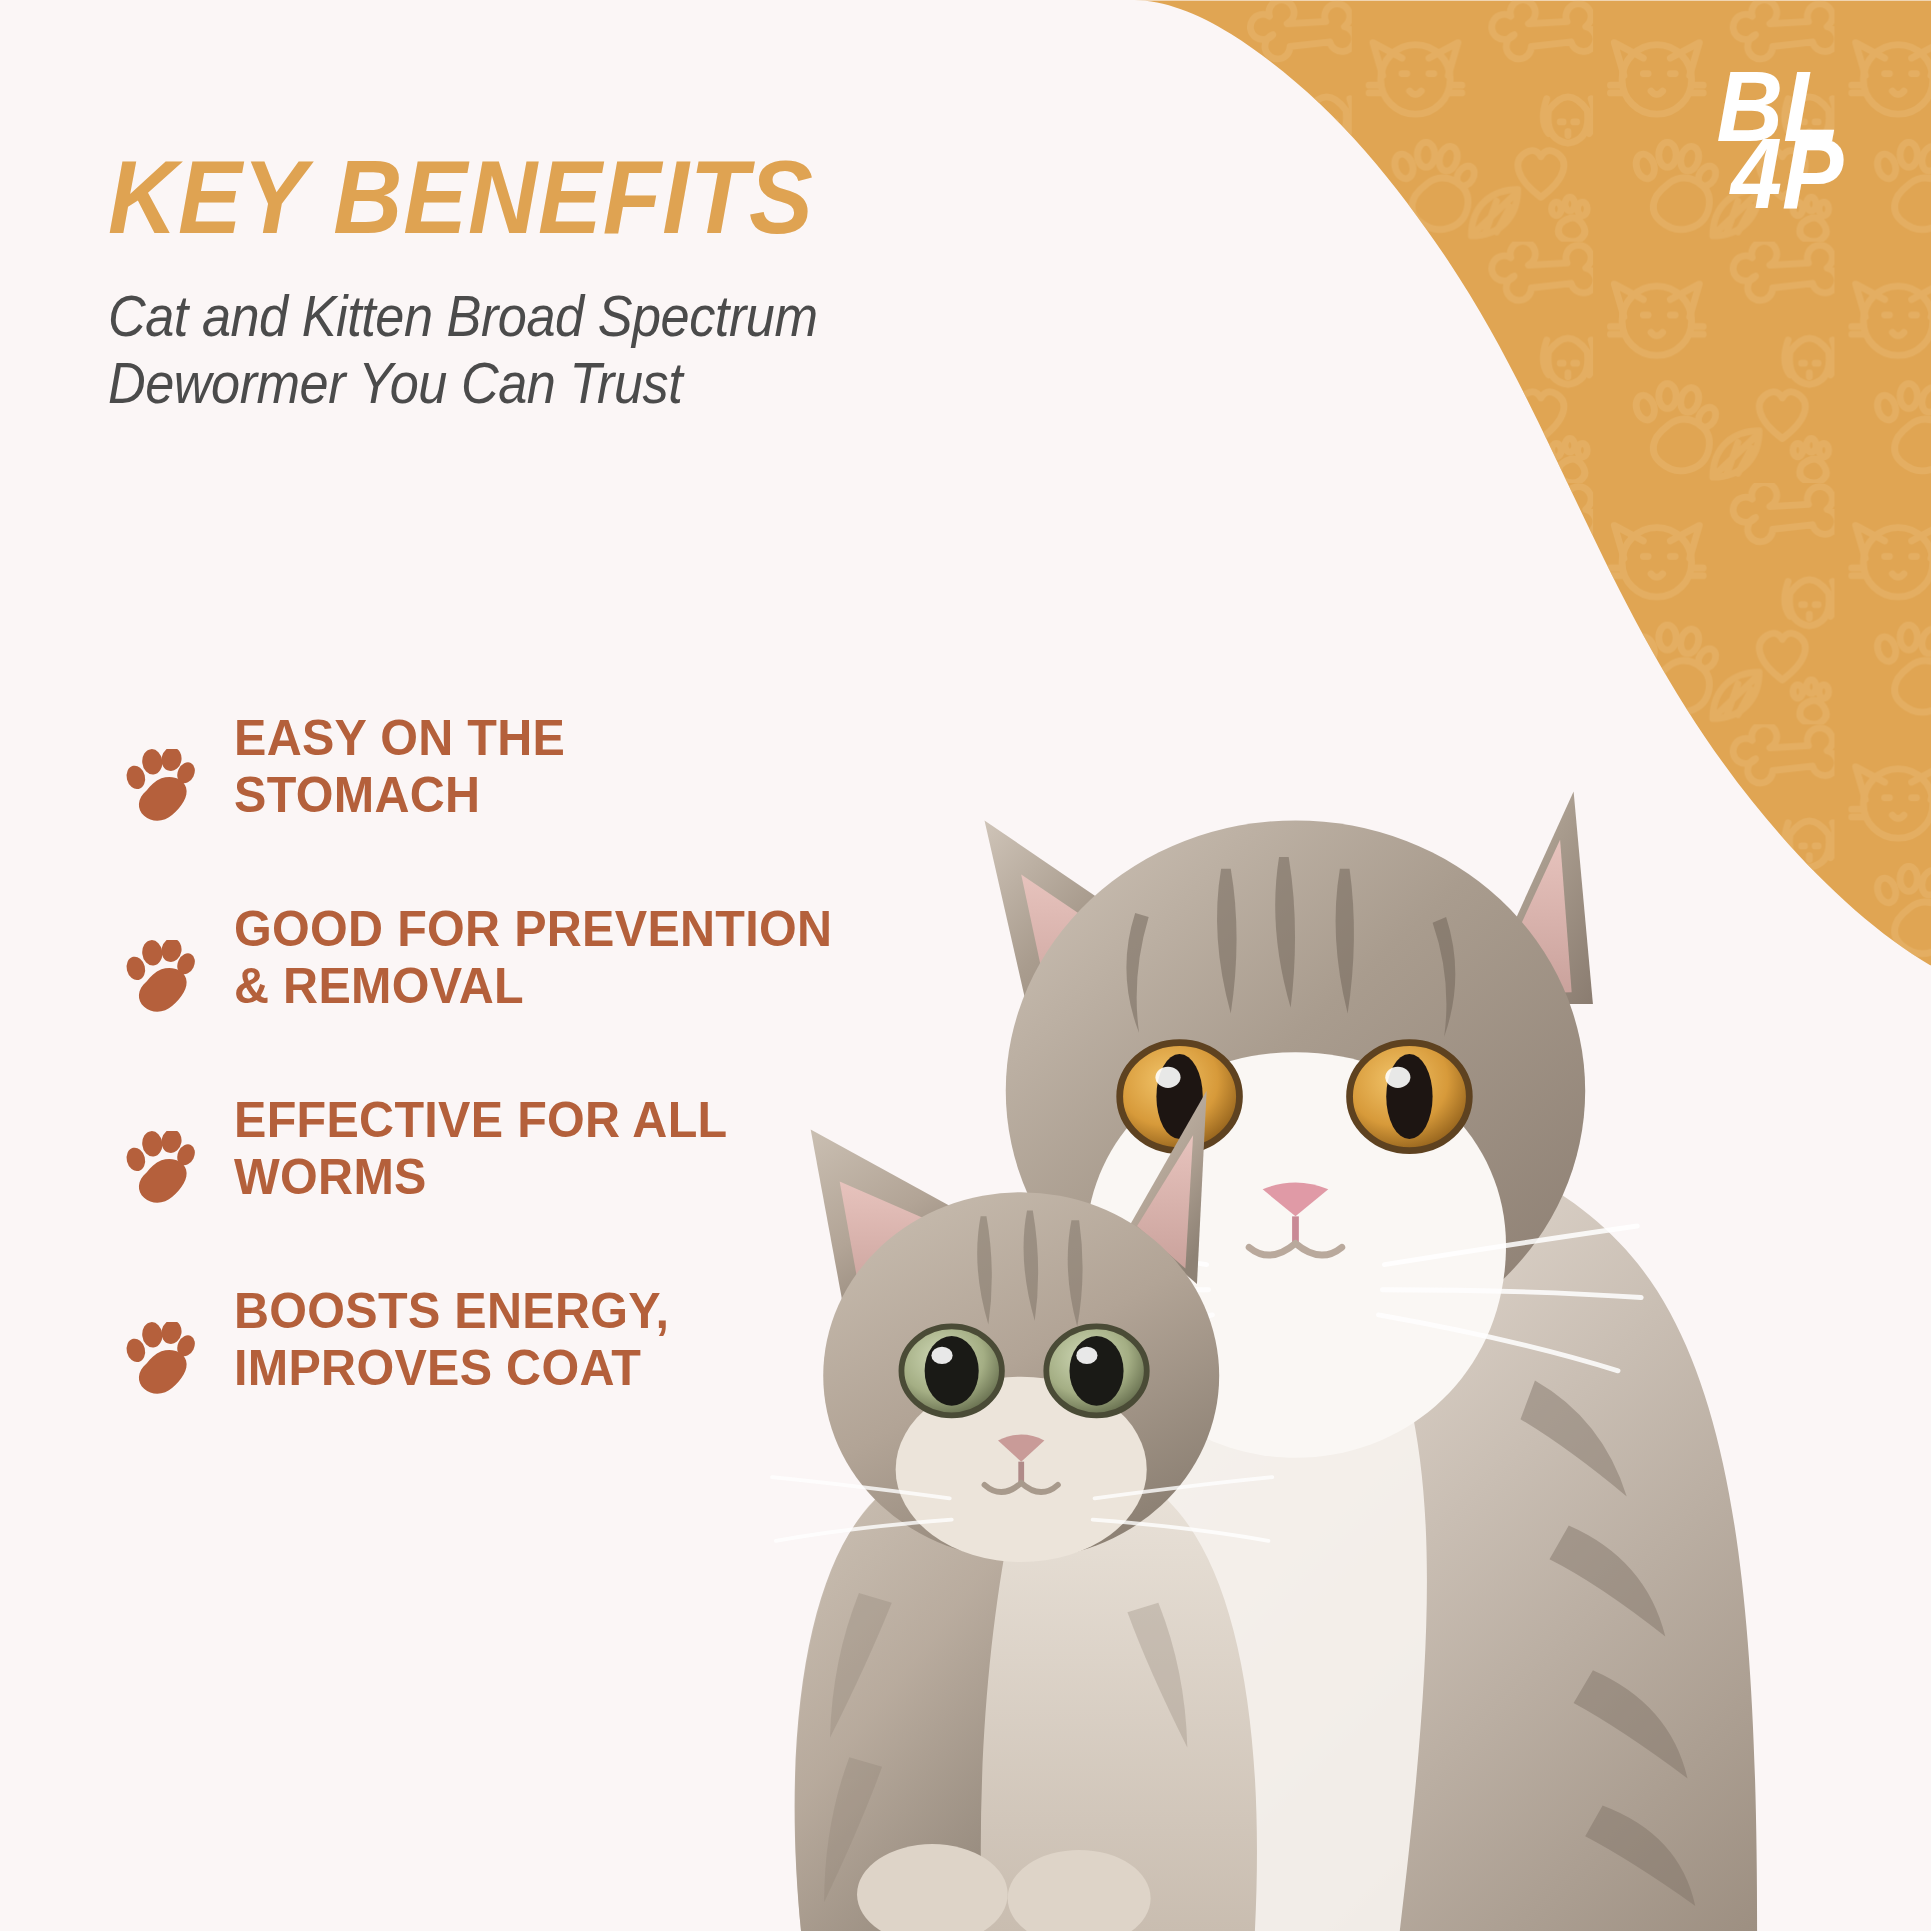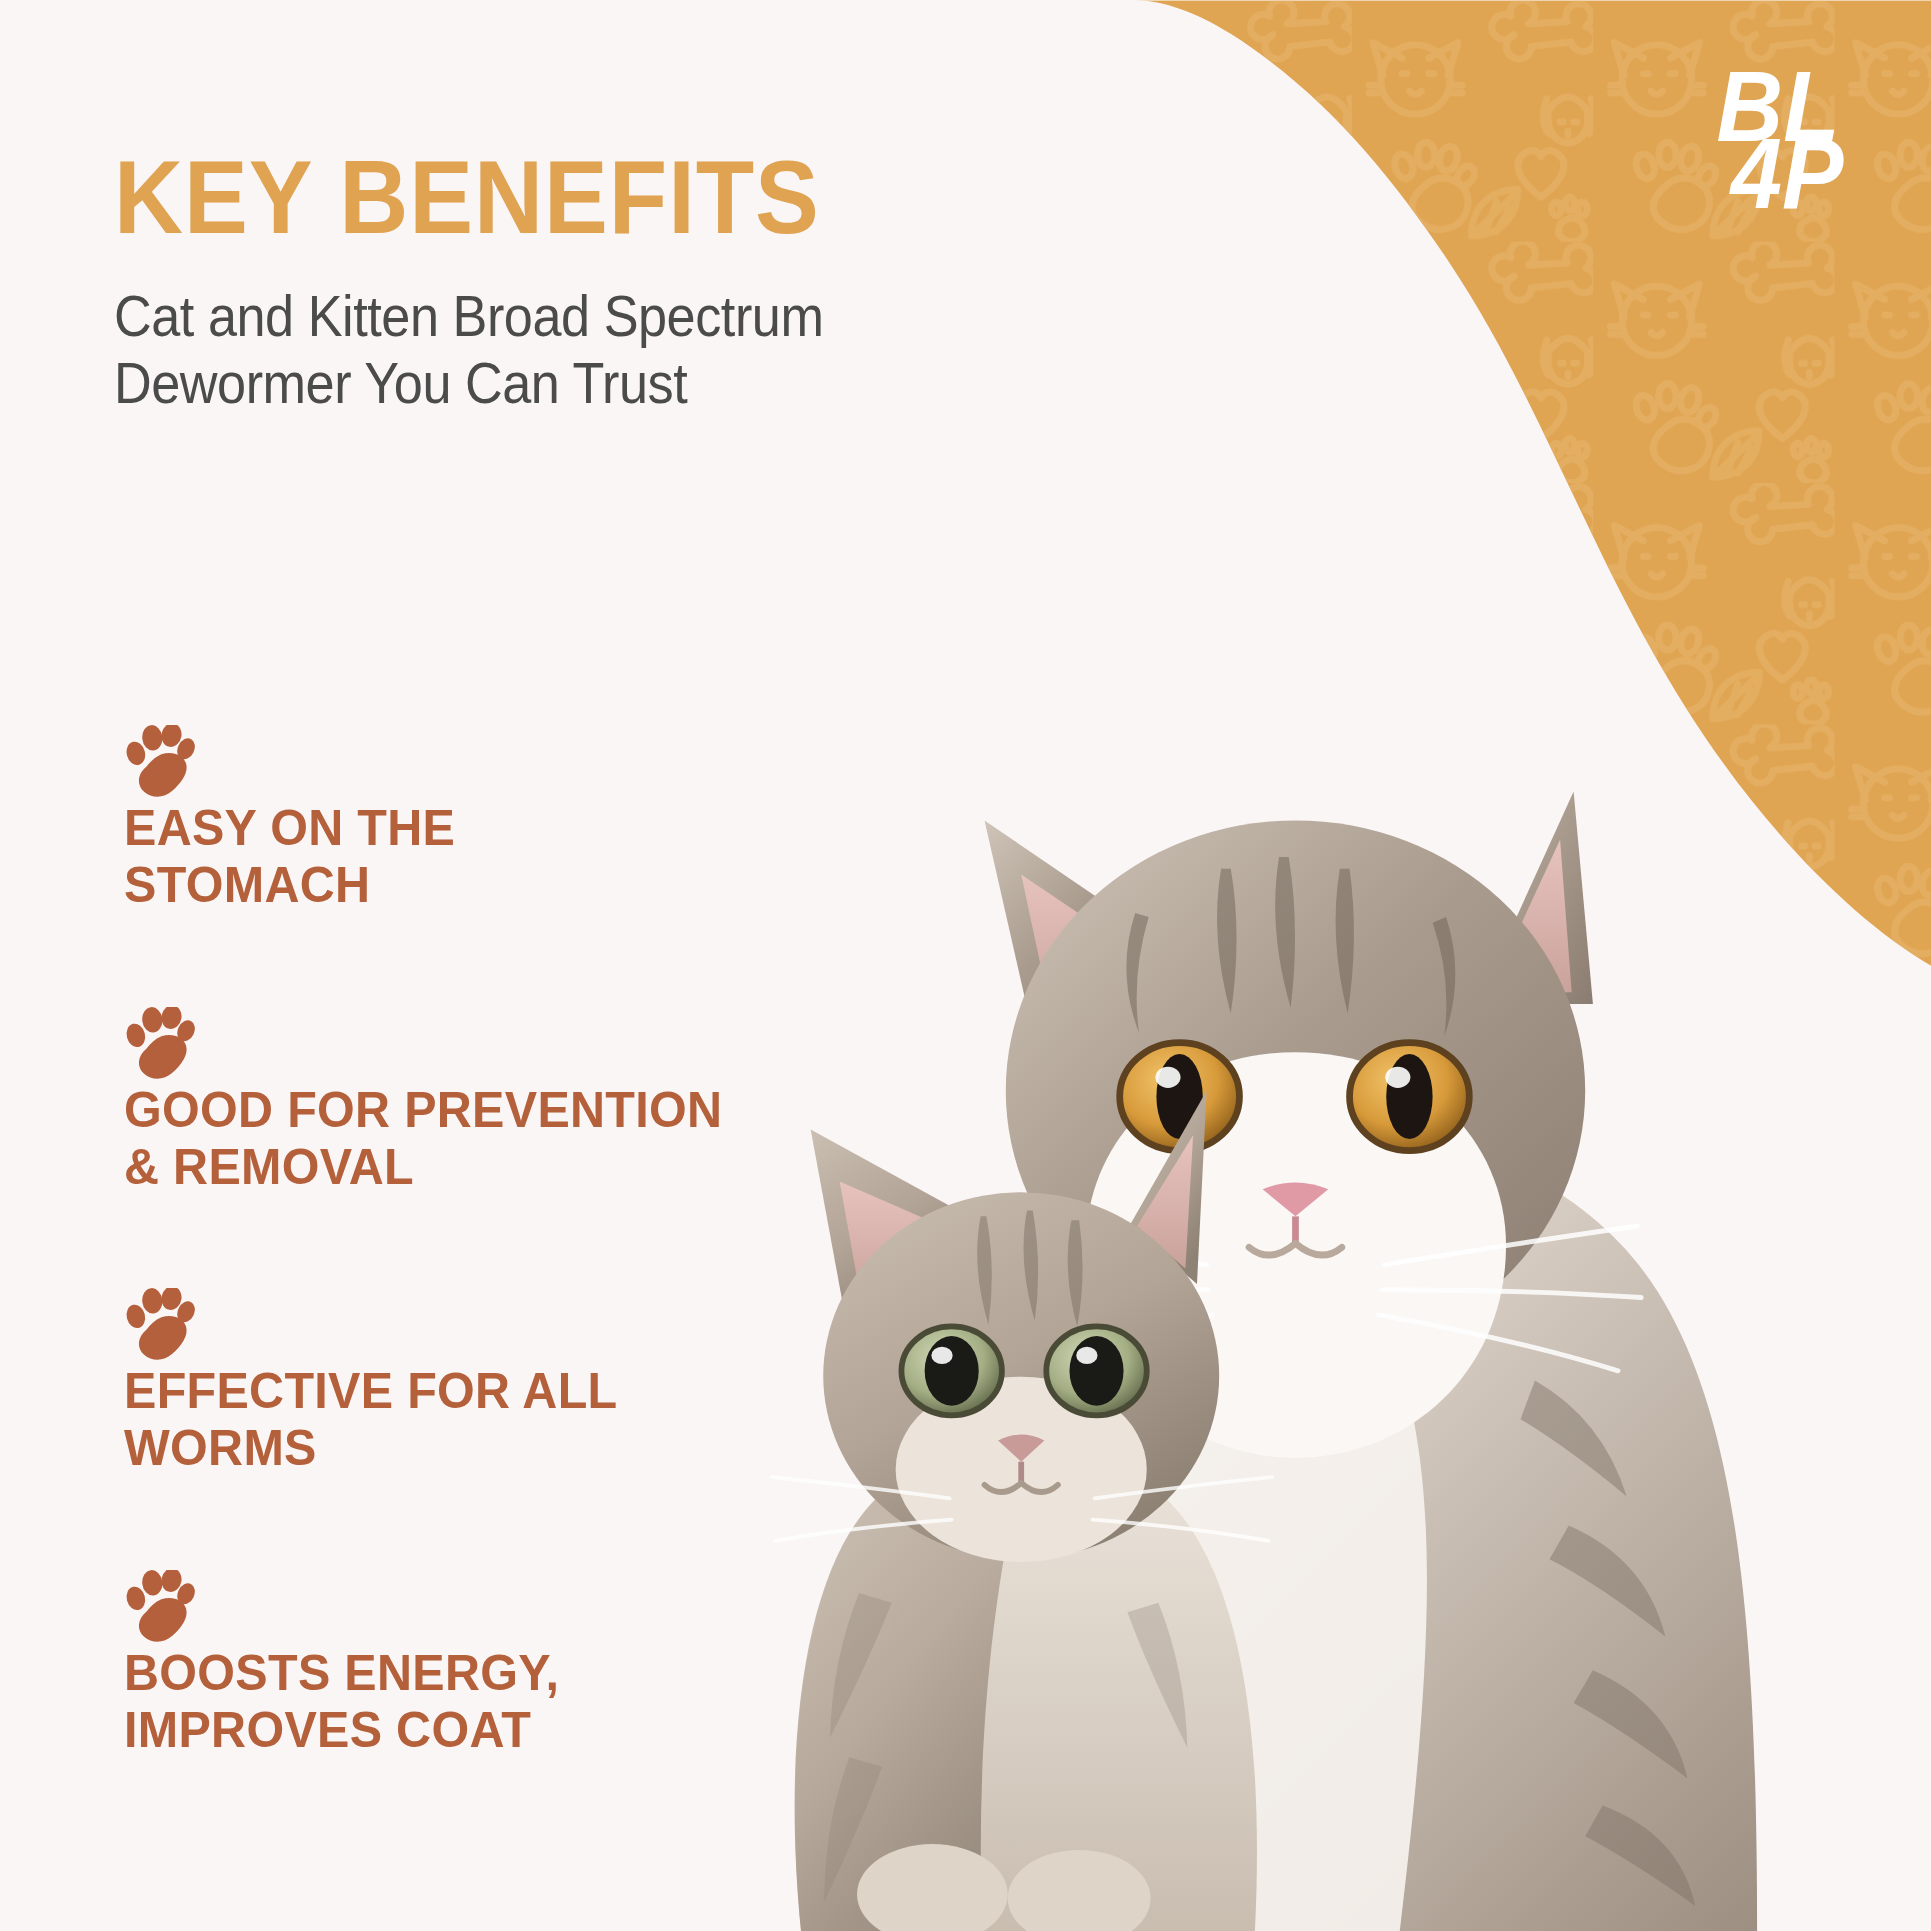--- a/index.html
+++ b/index.html
@@ -13,21 +13,21 @@
 
   
   .blob-wrap { position:absolute; top:0; right:0; width:1062px; height:966px; }
   .blob-wrap svg { display:block; width:100%; height:100%; }
 
   
   .logo { position:absolute; top:56px; right:46px; width:174px; height:159px; z-index:30;font-style:italic; }
   .logo svg { display:block; width:100%; height:100%; }
 
   
-  .textcol { position:absolute; left:114px; top:145px; width:1043px; z-index:20; }
+  .textcol { position:absolute; left:108px; top:145px; width:1043px; z-index:20;font-style:italic; }
   .headline {
     font-family:"Liberation Sans", sans-serif;
     font-weight:bold;
     font-size:104px;
     line-height:1.0;
     letter-spacing:1px;
     color:#dfa352;
     transform:scaleX(0.92);
     transform-origin:left center;
     white-space:nowrap;
@@ -40,21 +40,21 @@
     line-height:1.16;
     color:#4b4b4b;
     transform:scaleX(0.90);
     transform-origin:left center;
     letter-spacing:-0.5px;
   }
   .subhead .l { display:block; white-space:nowrap; }
 
   
   .benefits { position:absolute; left:124px; top:710px; width:975px; z-index:20; }
-  .benefit { display:flex; align-items:flex-start; margin-bottom:77px;flex-direction:column; }
+  .benefit { display:flex; align-items:flex-end; margin-bottom:77px; }
   .benefit:last-child { margin-bottom:16px; }
   .paw { flex:0 0 auto; width:73px; height:75px; margin-right:37px; margin-top:15.4px; }
   .paw svg { display:block; width:100%; height:100%; }
   .blabel {
     font-family:"Liberation Sans", sans-serif;
     font-weight:bold;
     font-size:50px;
     line-height:1.14;
     color:#b4603b;
     letter-spacing:0.3px;

